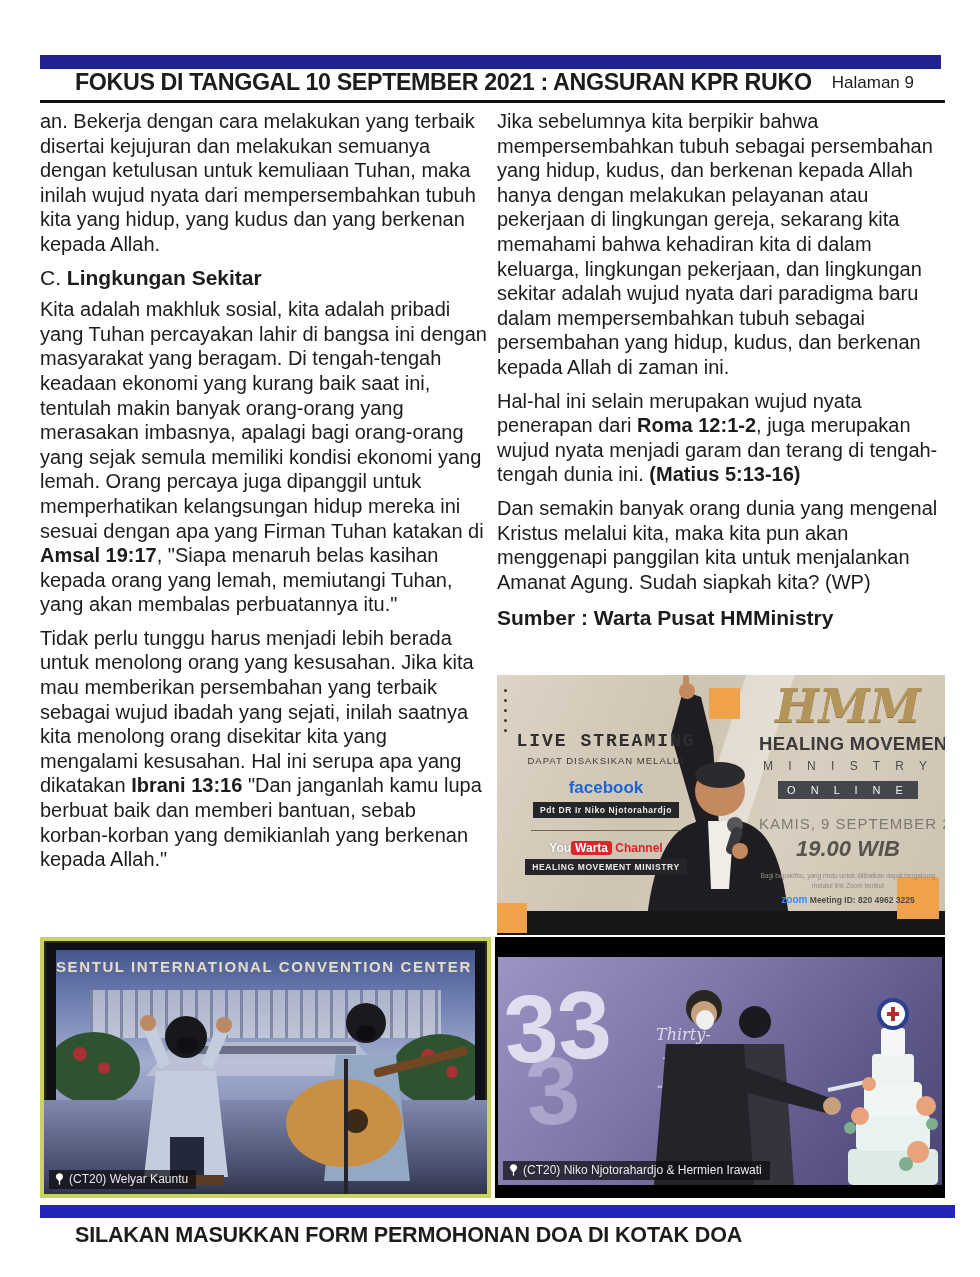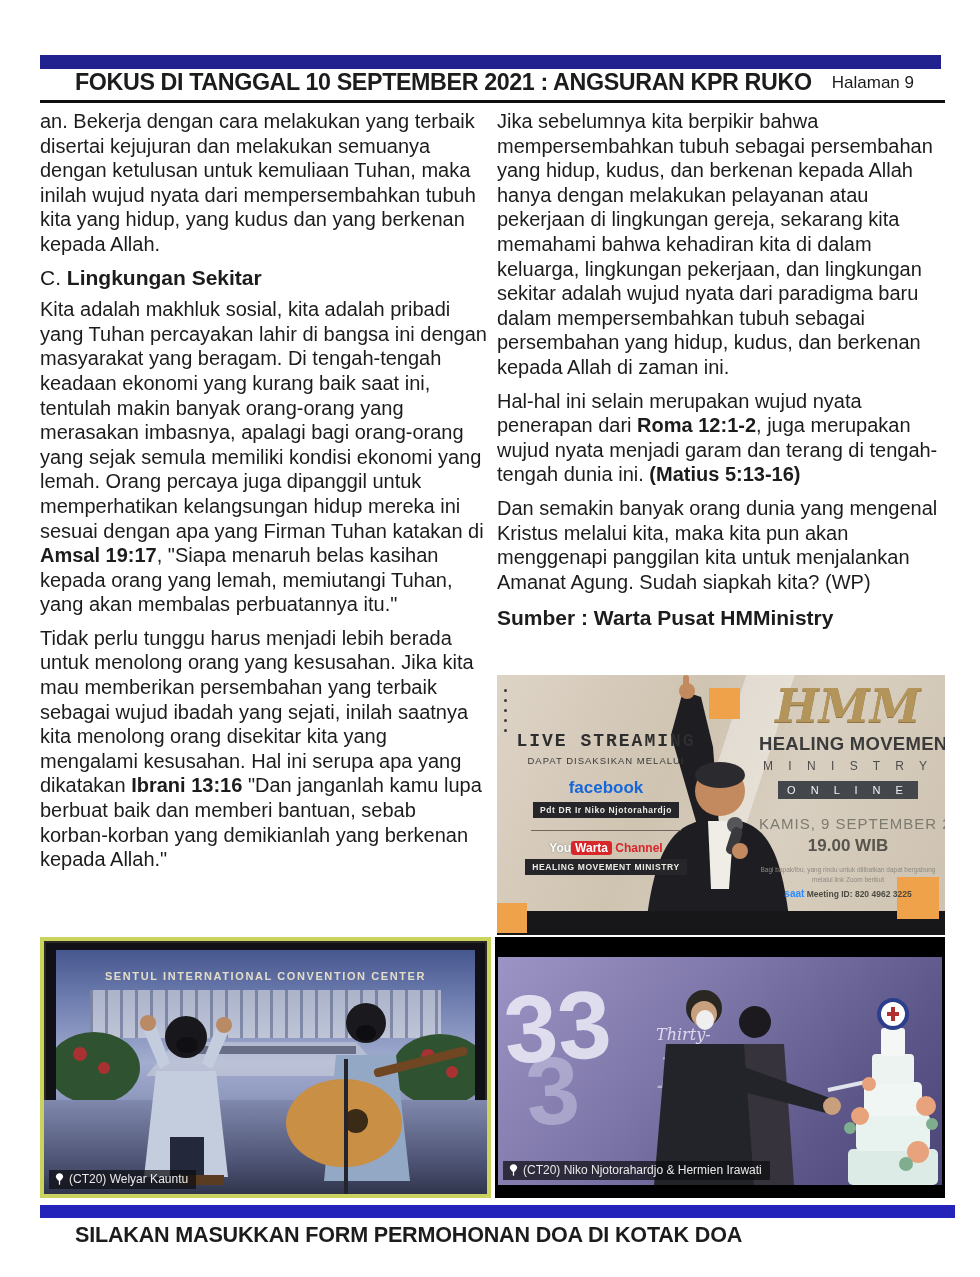--- a/index.html
+++ b/index.html
@@ -49,33 +49,33 @@
   .yt .chan{color:#d8262a;}
 
   .b-right{position:absolute;right:8px;top:8px;width:178px;text-align:center;}
   .hmm{font-family:"DejaVu Serif",serif;font-style:italic;font-weight:700;font-size:46px;line-height:1;
        color:#b3955c;text-shadow:0 1px 0 #8f7440;}
   .org1{font-size:18.5px;font-weight:700;color:#3b3b3b;margin-top:4px;letter-spacing:.3px;white-space:nowrap;}
   .org2{font-size:12px;color:#4c4c4c;letter-spacing:6px;margin-top:4px;}
   .online{display:inline-block;background:#43464b;color:#f2f2f2;font-size:11px;letter-spacing:6px;
           padding:3px 9px;margin-top:8px;}
   .edate{font-size:15px;color:#7d7a70;letter-spacing:1px;margin-top:16px;white-space:nowrap;}
-  .etime{font-size:17px;font-weight:700;color:#56544c;margin-top:4px;}
+  .etime{font-size:22px;font-weight:700;color:#56544c;margin-top:4px;font-style:italic;}
   .note{font-size:6.5px;color:#8d8a80;margin-top:9px;line-height:1.5;}
   .zoomline{font-size:8.5px;font-weight:700;color:#4c4a42;margin-top:3px;}
   .zoomline .zw{color:#2d8cff;font-size:10px;}
 
   
   .photos{position:absolute;left:40px;top:937px;width:905px;height:261px;display:flex;gap:4px;}
   .photo-l{position:relative;width:443px;height:253px;background:#101016;border:4px solid #c9d35e;
            box-shadow:inset 0 0 0 2px #2a2a20;overflow:hidden;}
   .screen{position:absolute;left:12px;top:9px;width:419px;height:150px;overflow:hidden;
           background:linear-gradient(#46578f 0%,#7a88b8 42%,#a3adcf 75%,#8e97bd 100%);}
-  .screen-title{position:absolute;left:0;top:20px;width:100%;text-align:center;color:#e3ddc8;
-          font-size:11px;letter-spacing:1.6px;font-weight:700;}
+  .screen-title{position:absolute;left:0;top:8px;width:100%;color:#e3ddc8;
+          font-size:15px;letter-spacing:1.6px;font-weight:700;}
   .facade{position:absolute;left:34px;top:40px;right:34px;height:48px;background:rgba(240,240,234,.5);
           background-image:repeating-linear-gradient(90deg,rgba(80,92,130,.55) 0 3px,transparent 3px 15px);}
   .steps{position:absolute;left:90px;top:92px;right:90px;height:34px;background:rgba(235,235,230,.35);
          clip-path:polygon(12% 0,88% 0,100% 100%,0 100%);}
   .stage{position:absolute;left:0;top:159px;width:100%;height:94px;
          background:linear-gradient(#8089ad,#4a5070 70%,#30354c);}
   .caption{position:absolute;left:5px;bottom:5px;background:rgba(12,12,16,.72);color:#e9e9e9;
            font-size:12px;padding:2px 8px 3px 6px;display:flex;align-items:center;gap:5px;}
   .photo-r{position:relative;flex:1;background:#000;overflow:hidden;}
   .purple{position:absolute;left:3px;top:20px;right:3px;bottom:13px;
@@ -159,21 +159,21 @@
       <div class="hmm">HMM</div>
       <div class="org1">HEALING MOVEMENT</div>
       <div class="org2">M I N I S T R Y</div>
       <div><span class="online">O N L I N E</span></div>
       <div class="edate">KAMIS, 9 SEPTEMBER 2021</div>
       <div class="etime">19.00 WIB</div>
       <div class="note">
         <span>Bagi bapak/ibu, yang rindu untuk dilibatkan dapat bergabung</span><br>
         <span>melalui link Zoom berikut</span>
       </div>
-      <div class="zoomline"><span class="zw">saat</span> <span>Meeting ID: 820 4962 3225</span></div>
+      <div class="zoomline"><span class="zw">zoom</span> <span>Meeting ID: 820 4962 3225</span></div>
     </div>
   </div>
 
   <div class="photos">
 
     <div class="photo-l" style="border-color: rgb(201, 211, 94);">
       <div class="screen">
         <div class="screen-title">SENTUL INTERNATIONAL CONVENTION CENTER</div>
         <div class="facade"></div>
         <div class="steps"></div>

